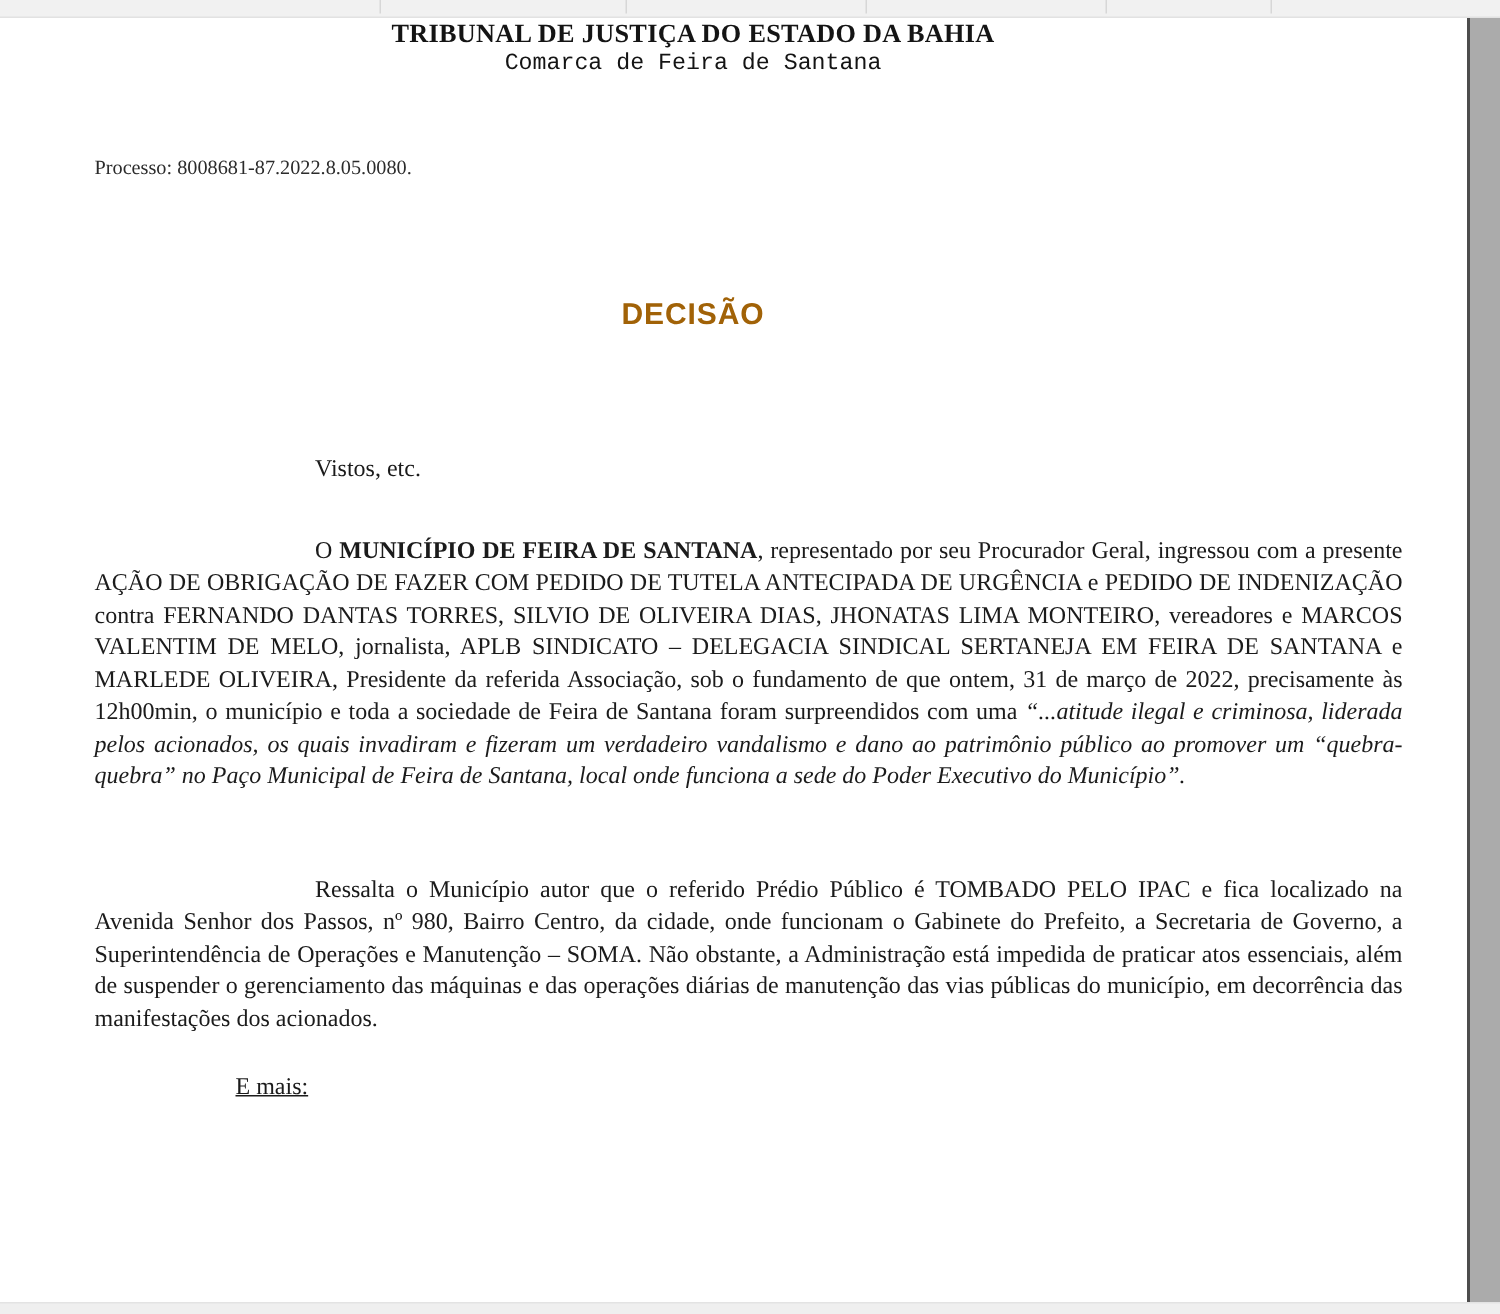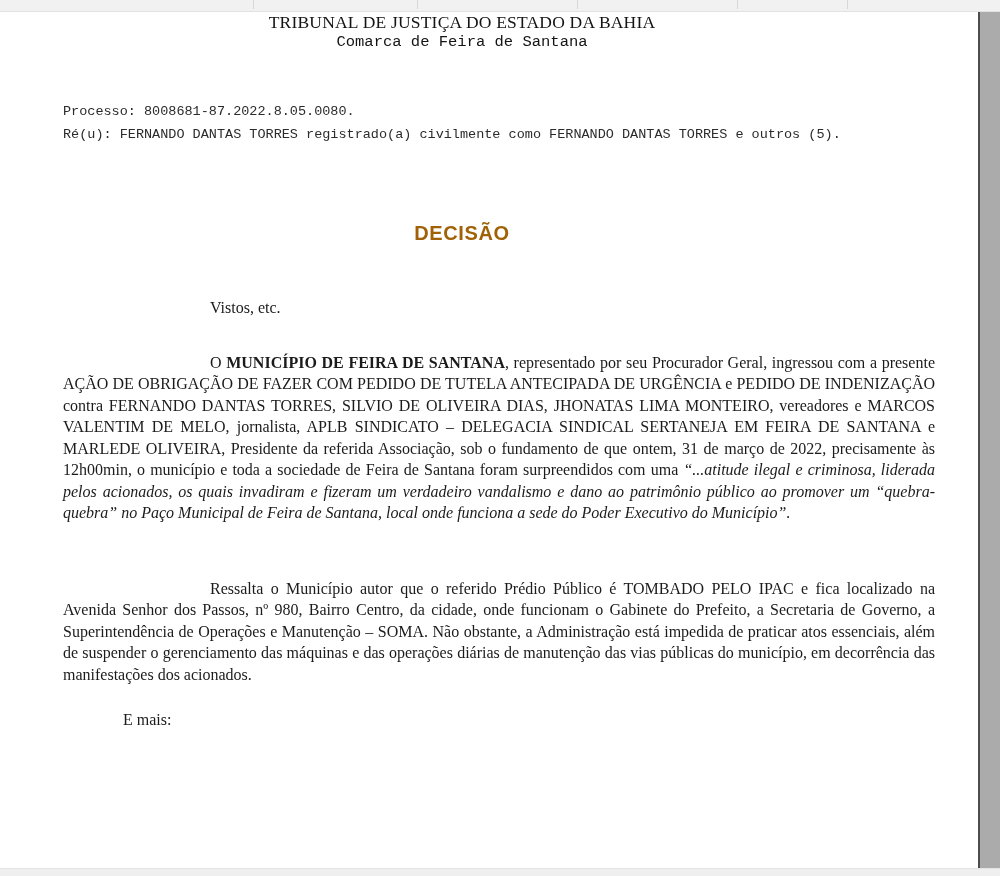--- a/index.html
+++ b/index.html
@@ -65,28 +65,29 @@
   .court-header {
     font-family: "Liberation Serif", "DejaVu Serif", serif;
     text-align: center;
     padding-right: 74px;
     color: #141414;
     line-height: 20px;
   }
   .court-header .court-name {
     font-size: 17.5px;
     letter-spacing: 0.2px;
+    font-weight: bold;
   }
   .court-header .sub-line {
     font-size: 15.5px;
     font-family: Liberation Mono, monospace;
   }
   .process-info {
     margin-top: 48px;
-    font-family: Liberation Mono, monospace;
+    font-family: Liberation Serif, serif;
     font-size: 13.5px;
     line-height: 23px;
     color: #2b2b2b;
   }
   .decision-title {
     margin-top: 76px;
     text-align: center;
     padding-right: 74px;
     font-family: "Liberation Sans", "DejaVu Sans", sans-serif;
     font-weight: bold;
@@ -94,33 +95,34 @@
     letter-spacing: 0.6px;
     color: #a16207;
   }
   .doc-body {
     font-family: "Liberation Serif", "DejaVu Serif", serif;
     font-size: 16px;
     line-height: 21.5px;
     color: #1b1b1b;
   }
   .vistos-line {
-    margin-top: 52px;
+    margin-top: 80px;
     margin-left: 147px;
   }
   .para {
     text-align: justify;
     text-indent: 147px;
     margin: 0;
   }
   .para-1 { margin-top: 33px; }
   .para-2 { margin-top: 54px; }
   .emais-line {
     margin-top: 24px;
-    margin-left: 60px;
+    margin-left: 94px;
+    text-decoration: underline;
   }
   .run-normal { font-weight: normal; font-style: normal; }
   .run-bold   { font-weight: bold; }
   .run-italic { font-style: italic; }
 </style>
 </head>
 <body>
 
 <div class="screen">
 
@@ -134,21 +136,20 @@
 
   <div class="page">
 
     <div class="court-header">
       <div class="court-name">TRIBUNAL DE JUSTIÇA DO ESTADO DA BAHIA</div>
       <div class="sub-line">Comarca de Feira de Santana</div>
     </div>
 
     <div class="process-info">
       <div>Processo: 8008681-87.2022.8.05.0080.</div>
-      <div>Ré(u): FERNANDO DANTAS TORRES registrado(a) civilmente como FERNANDO DANTAS TORRES e outros (5).</div>
     </div>
 
     <div class="decision-title">DECISÃO</div>
 
     <div class="doc-body">
       <div class="vistos-line">Vistos, etc.</div>
 
       <p class="para para-1"><span class="run-normal">O </span><span class="run-bold">MUNICÍPIO DE FEIRA DE SANTANA</span><span class="run-normal">, representado por seu Procurador Geral, ingressou com a presente AÇÃO DE OBRIGAÇÃO DE FAZER COM PEDIDO DE TUTELA ANTECIPADA DE URGÊNCIA e PEDIDO DE INDENIZAÇÃO contra FERNANDO DANTAS TORRES, SILVIO DE OLIVEIRA DIAS, JHONATAS LIMA MONTEIRO, vereadores e MARCOS VALENTIM DE MELO, jornalista, APLB SINDICATO – DELEGACIA SINDICAL SERTANEJA EM FEIRA DE SANTANA e MARLEDE OLIVEIRA, Presidente da referida Associação, sob o fundamento de que ontem, 31 de março de 2022, precisamente às 12h00min, o município e toda a sociedade de Feira de Santana foram surpreendidos com uma </span><span class="run-italic">“...atitude ilegal e criminosa, liderada pelos acionados, os quais invadiram e fizeram um verdadeiro vandalismo e dano ao patrimônio público ao promover um “quebra-quebra” no Paço Municipal de Feira de Santana, local onde funciona a sede do Poder Executivo do Município”.</span></p>
 
       <p class="para para-2"><span class="run-normal">Ressalta o Município autor que o referido Prédio Público é TOMBADO PELO IPAC e fica localizado na Avenida Senhor dos Passos, nº 980, Bairro Centro, da cidade, onde funcionam o Gabinete do Prefeito, a Secretaria de Governo, a Superintendência de Operações e Manutenção – SOMA. Não obstante, a Administração está impedida de praticar atos essenciais, além de suspender o gerenciamento das máquinas e das operações diárias de manutenção das vias públicas do município, em decorrência das manifestações dos acionados.</span></p>

